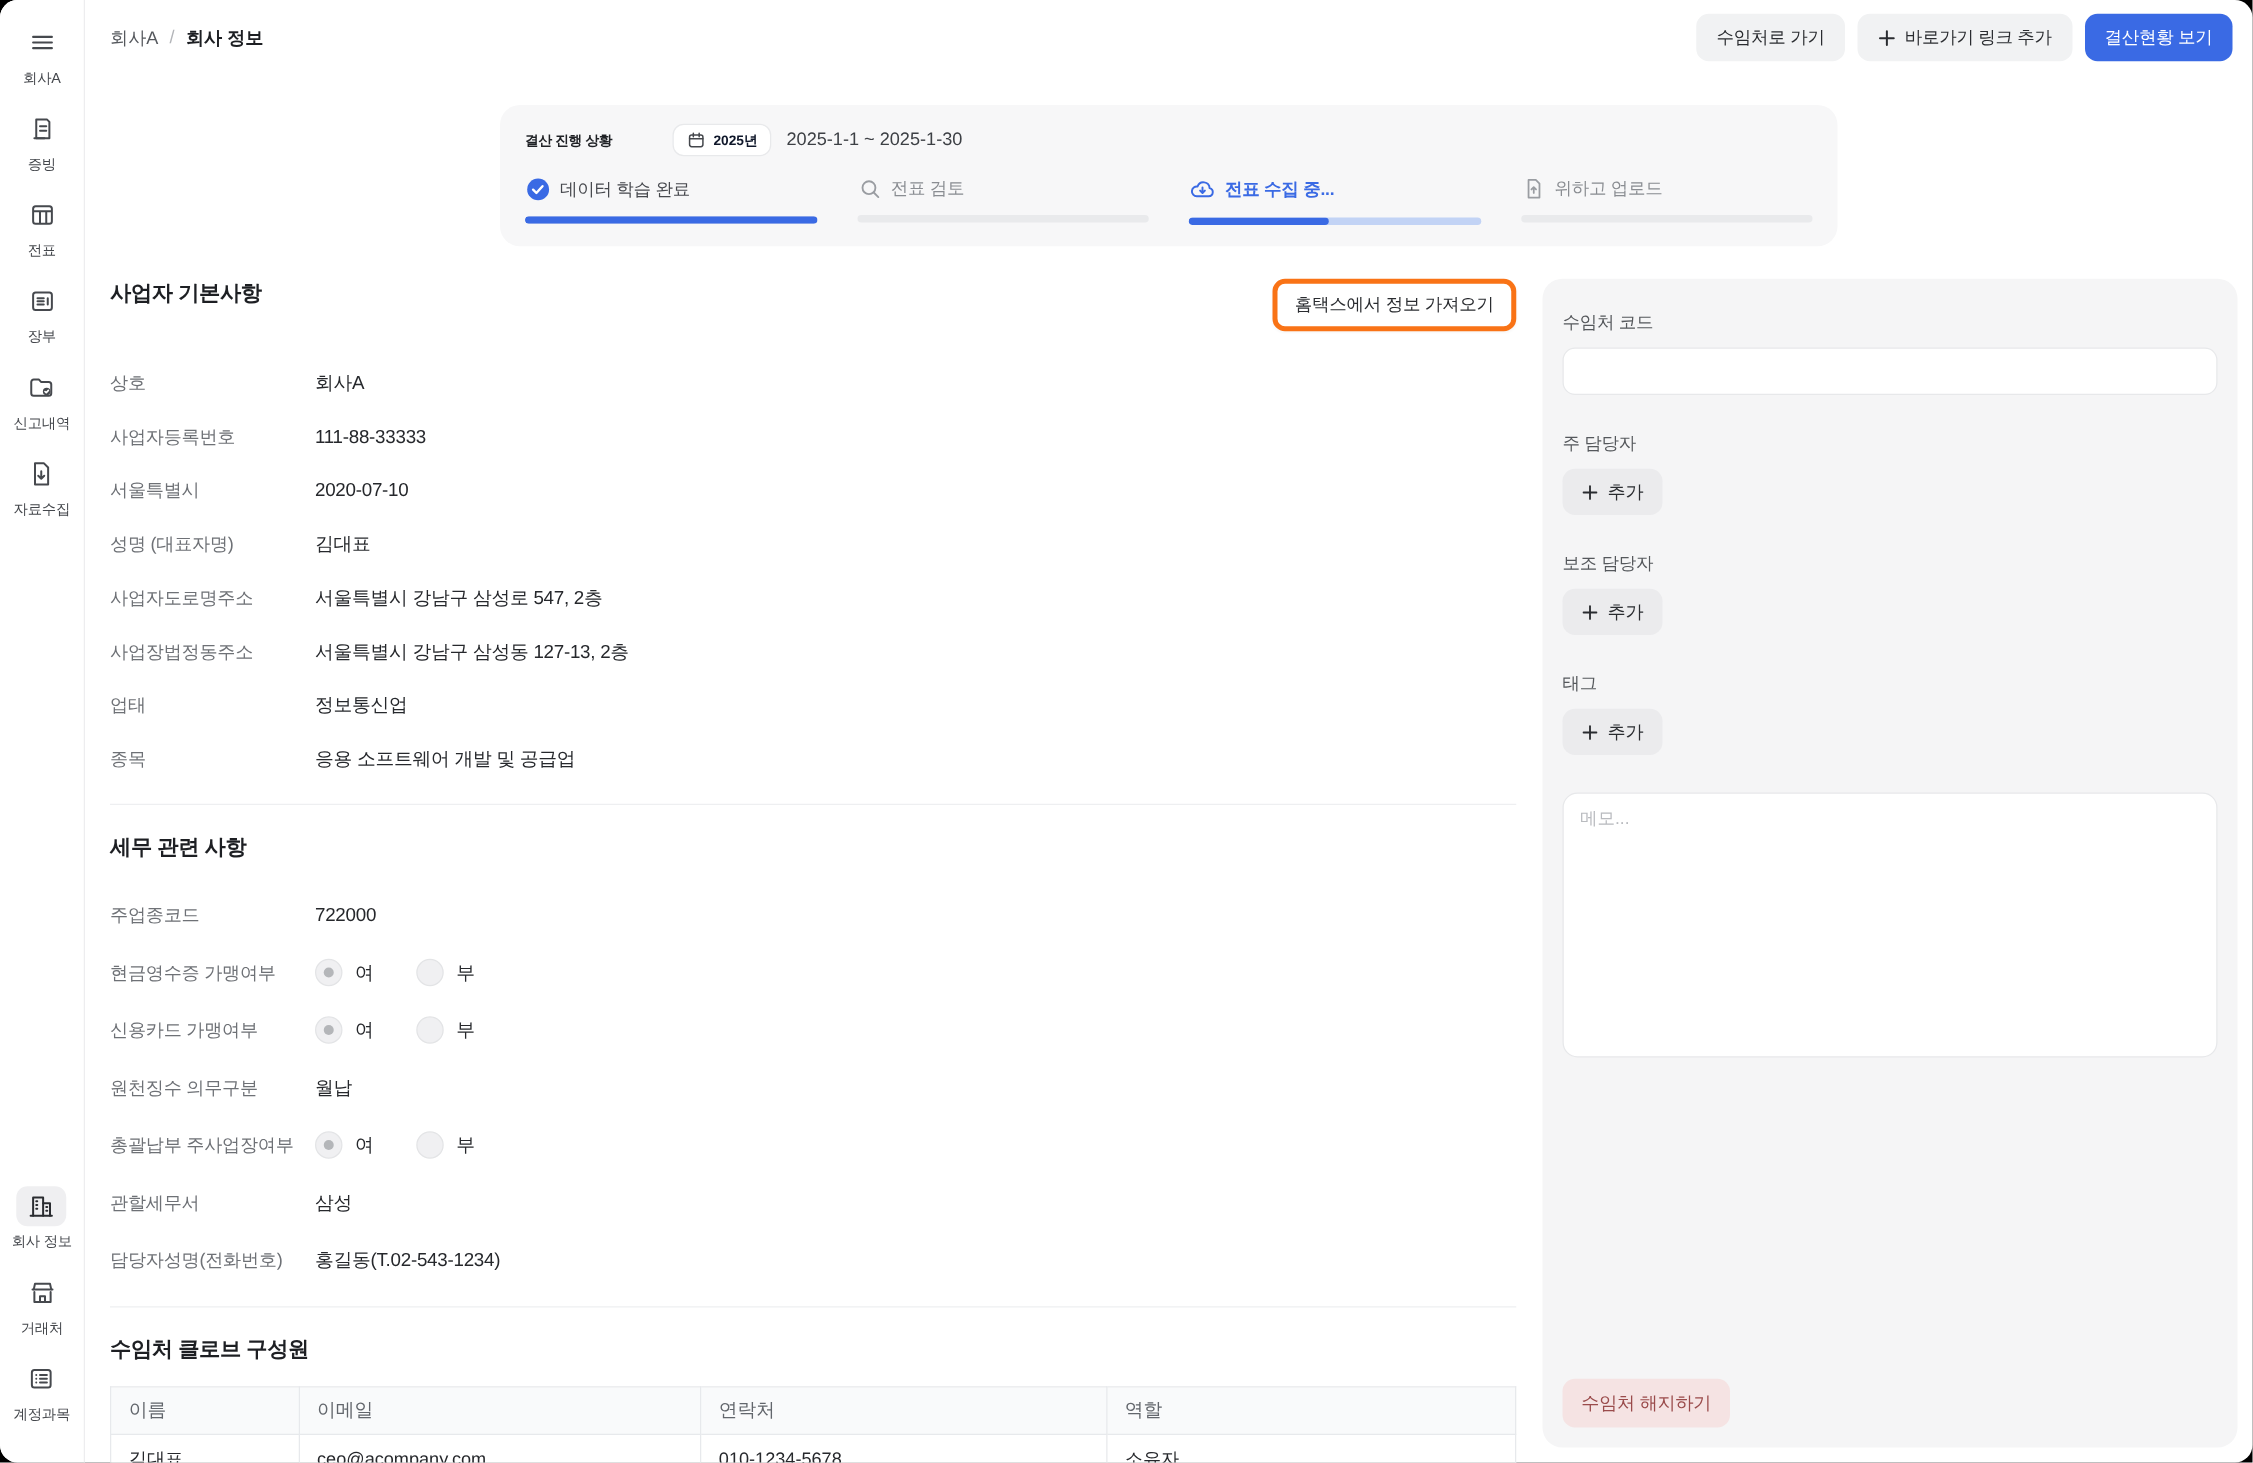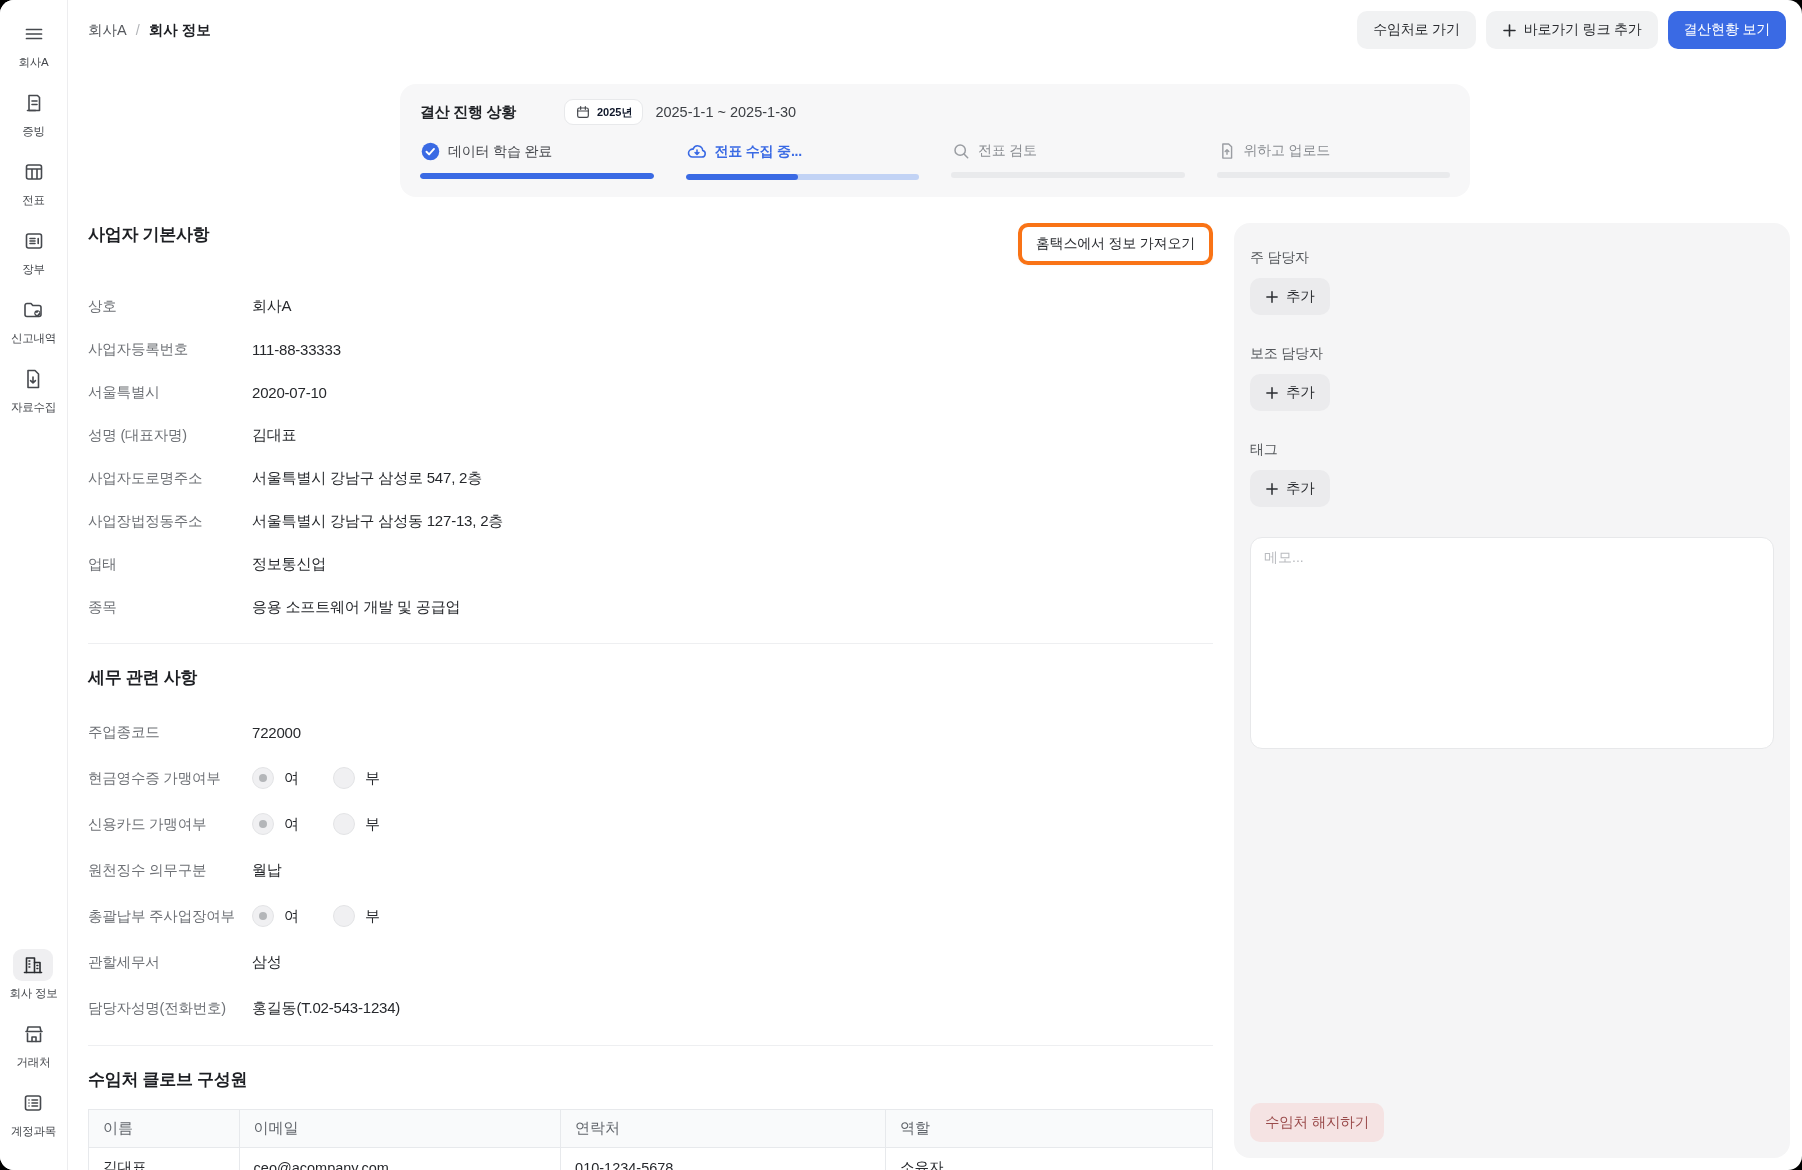--- a/index.html
+++ b/index.html
@@ -33,21 +33,21 @@
   .header-actions{margin-left:auto;display:flex;align-items:center;gap:10px;}
   .btn{border:none;border-radius:10px;font-size:14px;letter-spacing:-0.2px;cursor:pointer;
        display:inline-flex;align-items:center;gap:7px;font-family:inherit;}
   .btn-gray{background:#f1f2f3;color:#2a2c30;padding:10px 16px;}
   .btn-blue{background:#3a6ae4;color:#fff;padding:10px 16px;font-weight:500;}
   .btn-outline{background:#fff;color:#2a2c30;border:4px solid #f97316;padding:8px 14px;font-size:14px;box-shadow:0 1px 2px rgba(0,0,0,.03);}
   
   .progress-wrap{display:flex;justify-content:center;margin-top:24px;flex:none;}
   .progress-card{width:1070px;box-sizing:border-box;background:#f7f7f8;border-radius:16px;padding:15px 20px 17px;}
   .progress-head{display:flex;align-items:center;gap:12px;}
-  .progress-title{font-size:15px;font-weight:bold;color:#1f2125;letter-spacing:-0.3px;}
+  .progress-title{font-size:11px;font-weight:bold;color:#1f2125;letter-spacing:-0.3px;}
   .year-badge{display:inline-flex;align-items:center;gap:6px;background:#fff;border:1px solid #e8e9eb;
               border-radius:9px;padding:4px 10px;font-size:11px;font-weight:600;color:#0f172a;cursor:pointer;margin-left:36px;}
   .date-range{font-size:14.5px;color:#3d4045;}
   .steps{display:flex;gap:32px;margin-top:16px;}
   .step{flex:1;min-width:0;}
   .step-label{display:flex;align-items:center;gap:7px;font-size:14px;letter-spacing:-0.2px;}
   .step--done  .step-text{color:#46484d;}
   .step--active .step-text{color:#3a6ae4;font-weight:bold;}
   .step--pending .step-text{color:#8a8d92;}
   .bar{height:6px;border-radius:3px;margin-top:11px;overflow:hidden;background:#e9eaec;}
@@ -265,47 +265,47 @@
                     <path d="M7.4 12.3l3 3 5.6-6.2" stroke="#fff" stroke-width="2.2" fill="none" stroke-linecap="round" stroke-linejoin="round"></path>
                   </svg>
               </span>
               <span class="step-text">데이터 학습 완료</span>
             </div>
             <div class="bar">
                 <div class="bar-fill" style="width: 100%;"></div>
               </div>
           </div>
 
+          <div class="step step--pending">
+            <div class="step-label">
+              <span class="icon">
+                <svg width="20" height="20" viewBox="0 0 24 24" fill="none" stroke="#9a9da2" stroke-width="1.8" stroke-linecap="round">
+                    <circle cx="11" cy="11" r="6.2"></circle>
+                    <path d="M15.6 15.6L20 20"></path>
+                  </svg>
+              </span>
+              <span class="step-text">전표 검토</span>
+            </div>
+            <div class="bar">
+                <div class="bar-fill" style="width: 0%;"></div>
+              </div>
+          </div>
+
           <div class="step step--active">
             <div class="step-label">
               <span class="icon">
                 <svg width="22" height="22" viewBox="0 0 24 24" fill="none" stroke="#3a6ae4" stroke-width="1.7" stroke-linecap="round" stroke-linejoin="round">
                     <path d="M7 17.5a4.3 4.3 0 1 1 .7-8.55A5.4 5.4 0 0 1 18.2 10.4 3.6 3.6 0 0 1 17.4 17.5z"></path>
                     <path d="M12 9.8v4.6M9.9 12.5l2.1 2.1 2.1-2.1"></path>
                   </svg>
               </span>
               <span class="step-text">전표 수집 중...</span>
             </div>
             <div class="bar">
                 <div class="bar-fill" style="width: 48%;"></div>
-              </div>
-          </div>
-
-          <div class="step step--pending">
-            <div class="step-label">
-              <span class="icon">
-                <svg width="20" height="20" viewBox="0 0 24 24" fill="none" stroke="#9a9da2" stroke-width="1.8" stroke-linecap="round">
-                    <circle cx="11" cy="11" r="6.2"></circle>
-                    <path d="M15.6 15.6L20 20"></path>
-                  </svg>
-              </span>
-              <span class="step-text">전표 검토</span>
-            </div>
-            <div class="bar">
-                <div class="bar-fill" style="width: 0%;"></div>
               </div>
           </div>
 
           <div class="step step--pending">
             <div class="step-label">
               <span class="icon">
                 <svg width="20" height="20" viewBox="0 0 24 24" fill="none" stroke="#9a9da2" stroke-width="1.7" stroke-linecap="round" stroke-linejoin="round">
                     <path d="M7 3.5h7l3.5 3.5v13.5H7z"></path>
                     <path d="M12 16v-5.5M9.8 12.7L12 10.5l2.2 2.2"></path>
                   </svg>
@@ -464,20 +464,24 @@
               <td>ceo@acompany.com</td>
               <td>010-1234-5678</td>
               <td>소유자</td>
             </tr>
 
           </tbody>
         </table>
       </div>
 
       <aside class="panel">
+        <div class="pblock">
+          <div class="plabel">수임처 코드</div>
+          <input class="pinput" type="text" value="" style="">
+        </div>
 
         <div class="pblock">
           <div class="plabel">주 담당자</div>
           <button class="btn add-btn">
             <span class="icon">
               <svg width="14" height="14" viewBox="0 0 15 15" fill="none" stroke="#2a2c30" stroke-width="1.6" stroke-linecap="round">
                   <path d="M7.5 2v11M2 7.5h11"></path>
                 </svg>
             </span>
             <span>추가</span>

